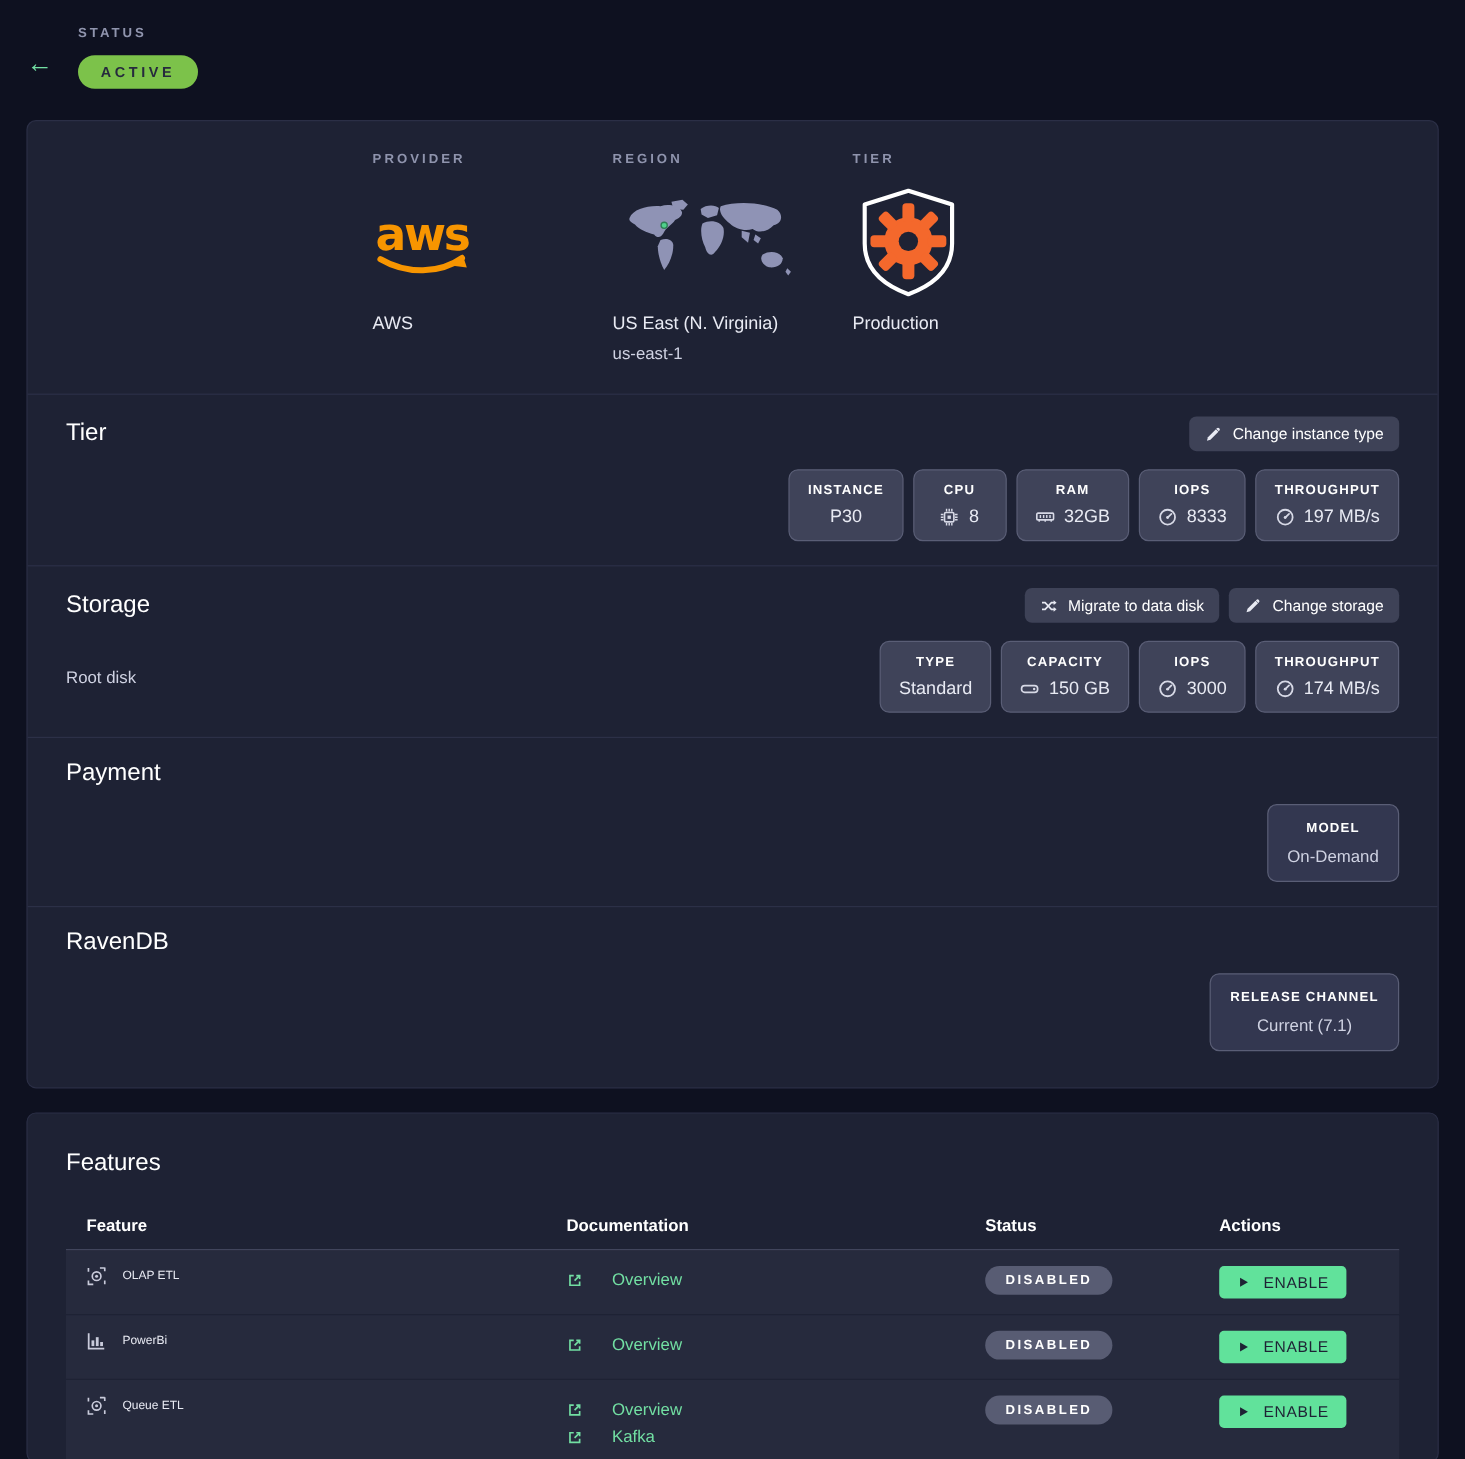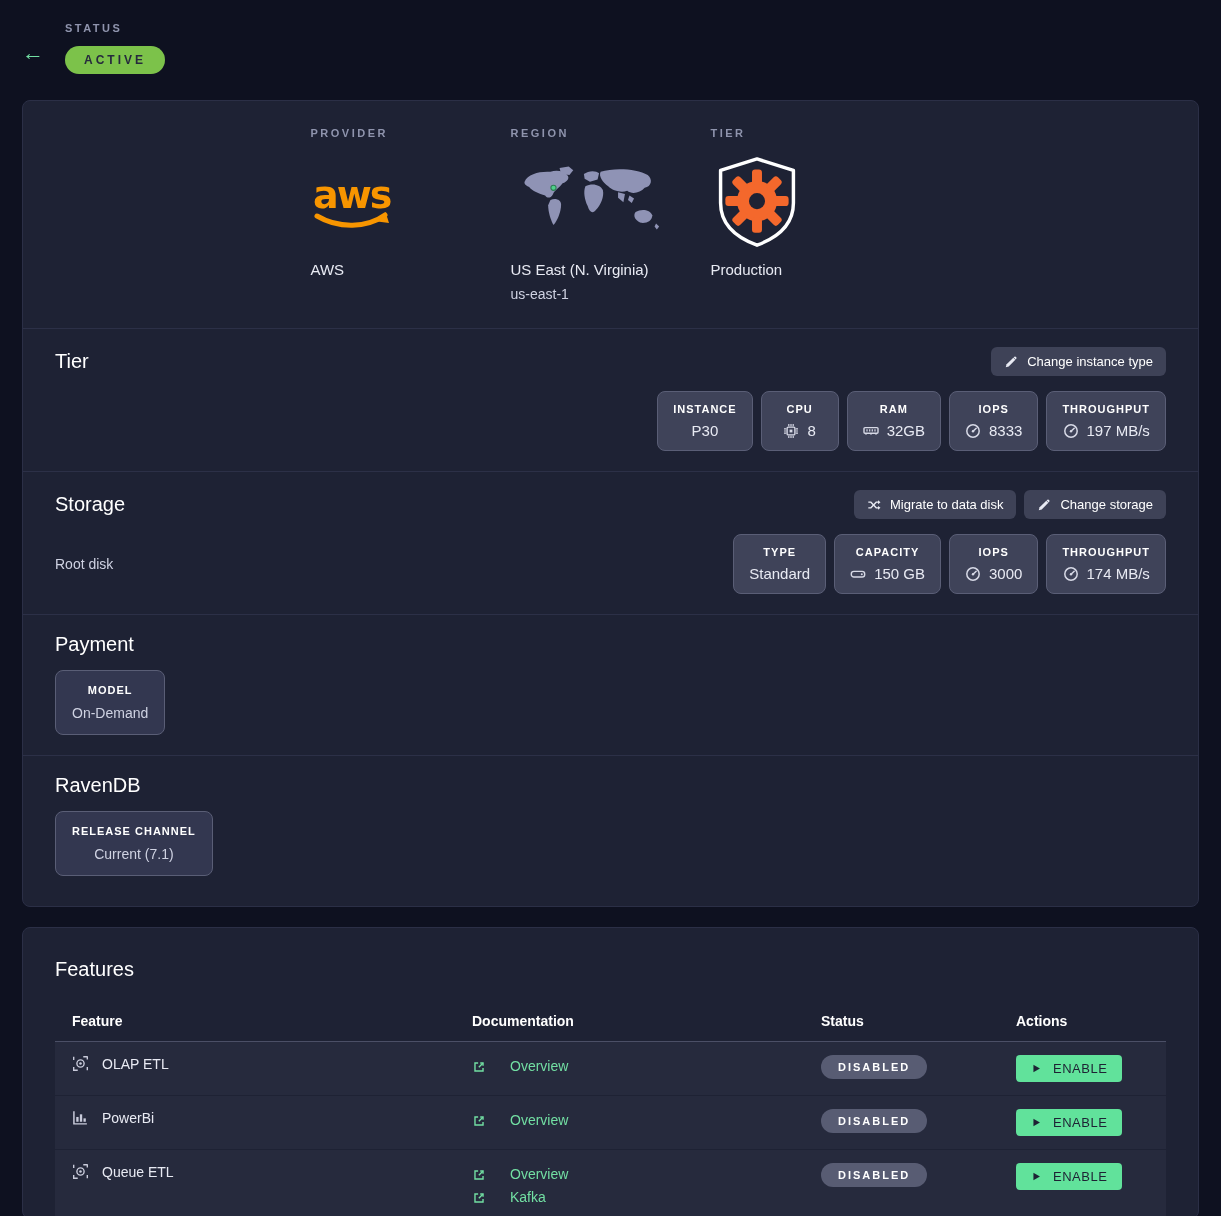--- a/index.html
+++ b/index.html
@@ -47,36 +47,36 @@
   .cards-row{display:flex;justify-content:flex-end;gap:8px;margin-top:15px}
   .cards-row-between{display:flex;justify-content:space-between;align-items:center;margin-top:15px}
   .disk-name{font-size:14px;color:var(--text-dim)}
   .stat-card{background:var(--card-bg);border:1px solid var(--card-border);border-radius:8px;padding:11px 15px;text-align:center;min-width:78px}
   .stat-label{font-size:11px;font-weight:bold;letter-spacing:1px;color:#fff;white-space:nowrap}
   .stat-value{display:flex;align-items:center;justify-content:center;gap:8px;margin-top:7px;font-size:15px;color:var(--text);white-space:nowrap}
   .stat-value .icn{width:16px;height:16px;color:#d7d9e6}
 
   .info-card{background:var(--dark-card-bg);border:1px solid var(--card-border);border-radius:8px;padding:13px 16px;text-align:center;min-width:100px}
   .info-card .stat-value{margin-top:9px;font-size:14px;color:var(--text-dim)}
-  .align-right{display:flex;margin-top:14px}
+  .align-right{display:flex;justify-content:flex-end;margin-top:14px}
 
   
   .aws-logo{width:84px;height:60px}
   .region-map{width:164px;height:76px}
   .tier-shield{width:92px;height:96px}
 
   
   .features-title{font-size:20px;font-weight:400;color:#fff;padding:30px 32px 0}
   .feature-table{margin:24px 32px 0}
   .ft-row{display:grid;grid-template-columns:417px 344px 200px 1fr;align-items:start}
   .ft-head{padding:8px 0 12px;border-bottom:1px solid var(--table-divider)}
   .ft-head .ft-cell{font-size:14px;font-weight:bold;color:#fff}
   .ft-body-row{background:var(--row-bg);border-bottom:1px solid var(--panel);padding:13px 0}
   .ft-cell{padding-right:10px}
-  .ft-cell-feature{padding-left:17px;display:flex;align-items:center;gap:13px;font-size:14px;color:var(--text)}
+  .ft-cell-feature{padding-left:17px;display:flex;align-items:center;gap:13px;font-size:10px;color:var(--text)}
   .ft-cell-feature .icn{width:17px;height:17px;color:#c9cbdb;flex:none}
   .doc-link{display:flex;align-items:center;gap:24px;color:var(--green-link);font-size:14px;line-height:23px;cursor:pointer;text-decoration:none}
   .doc-link .icn{width:14px;height:14px}
   .status-pill{display:inline-block;margin-left:5px;background:var(--pill-bg);color:#fff;font-size:11px;font-weight:bold;letter-spacing:2px;padding:6px 17px;border-radius:13px}
   .enable-btn{display:inline-flex;align-items:center;gap:11px;background:var(--green-btn);color:#1e2234;border:none;font-family:inherit;font-size:13px;letter-spacing:.5px;padding:6px 15px;border-radius:4px;cursor:pointer}
   .enable-btn .icn{width:11px;height:11px;color:#1e2234}
 </style>
 </head>
 <body>
 

